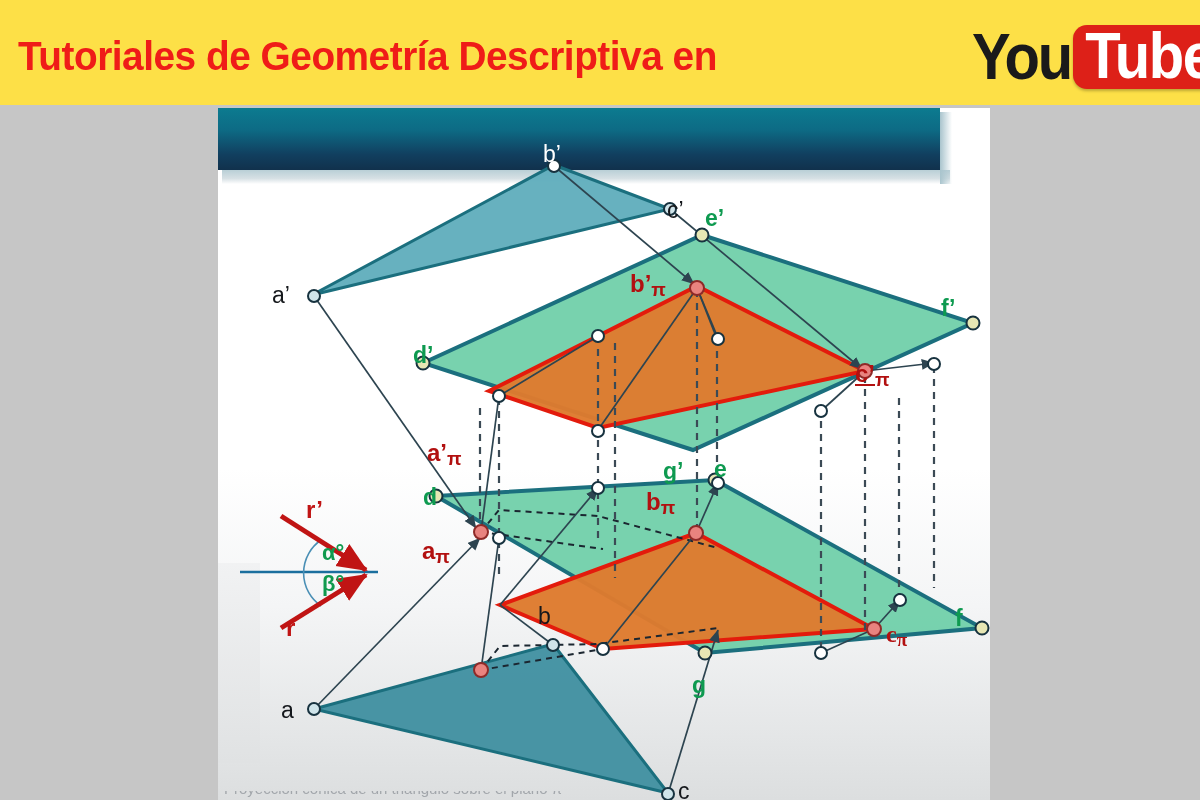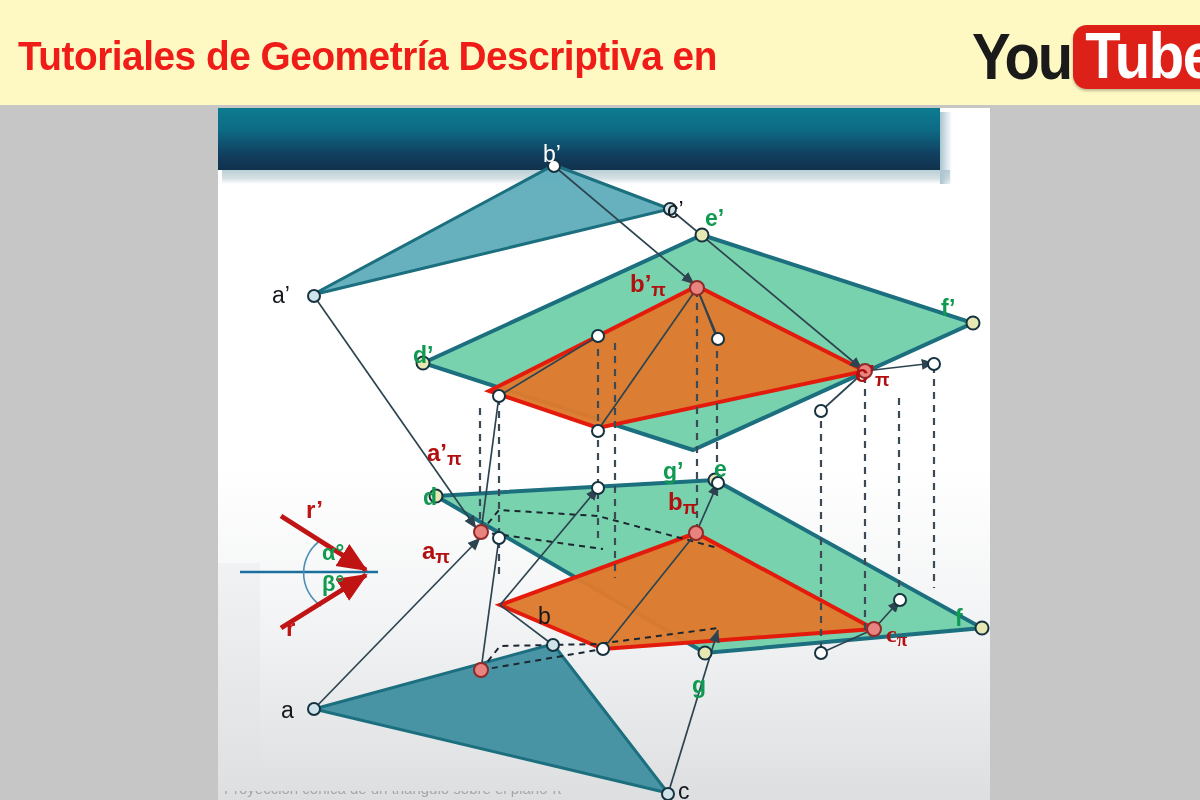--- a/index.html
+++ b/index.html
@@ -8,21 +8,21 @@
     width:1200px;height:800px;
     background:#c6c6c6;
     font-family:"Liberation Sans", sans-serif;
     overflow:hidden;
     position:relative;
   }
 
   
   #header{
     position:absolute;left:0;top:0;width:1200px;height:105px;
-    background:#fef9c3;
+    background:#fde047;
   }
   #header-title{
     position:absolute;left:18px;top:34px;
     font-family:"Liberation Sans", sans-serif;
     font-weight:bold;
     font-size:40px;
     letter-spacing:-0.5px;
     color:#ef1c18;
     white-space:nowrap;
     transform:scaleX(0.97);
@@ -264,25 +264,25 @@
   </svg>
 
   <div class="lbl lbl-white" style="left:325px;top:35px;">b’</div>
   <div class="lbl lbl-black" style="left:54px;top:176px;">a’</div>
   <div class="lbl lbl-black" style="left:449px;top:91px;">c’</div>
   <div class="lbl lbl-green" style="left:487px;top:99px;">e’</div>
   <div class="lbl lbl-green" style="left:195px;top:236px;">d’</div>
   <div class="lbl lbl-green" style="left:723px;top:189px;">f’</div>
   <div class="lbl lbl-red" style="left:412px;top:164px;">b’<span class="sub">π</span></div>
   <div class="lbl lbl-red" style="left:209px;top:333px;">a’<span class="sub">π</span></div>
-  <div class="lbl lbl-red" style="left:637px;top:254px;">c’<span class="sub">π</span></div>
+  <div class="lbl lbl-red" style="left:637px;top:254px;text-decoration:underline;">c’<span class="sub">π</span></div>
   <div class="lbl lbl-green" style="left:205px;top:378px;">d</div>
   <div class="lbl lbl-green" style="left:445px;top:352px;">g’</div>
   <div class="lbl lbl-green" style="left:496px;top:350px;">e</div>
-  <div class="lbl lbl-red" style="left:450px;top:382px;">b<span class="sub">π</span></div>
+  <div class="lbl lbl-red" style="left:428px;top:382px;">b<span class="sub">π</span></div>
   <div class="lbl lbl-red" style="left:204px;top:431px;">a<span class="sub">π</span></div>
   <div class="lbl lbl-red" style="left:668px;top:514px;font-family:Liberation Serif, serif;">c<span class="sub">π</span></div>
   <div class="lbl lbl-green" style="left:737px;top:499px;">f</div>
   <div class="lbl lbl-green" style="left:474px;top:566px;">g</div>
   <div class="lbl lbl-black" style="left:320px;top:497px;">b</div>
   <div class="lbl lbl-black" style="left:63px;top:591px;">a</div>
   <div class="lbl lbl-black" style="left:460px;top:672px;">c</div>
 
   <div class="lbl lbl-red-ang" style="left:88px;top:390px;">r’</div>
   <div class="lbl lbl-red-ang" style="left:68px;top:508px;">r</div>

